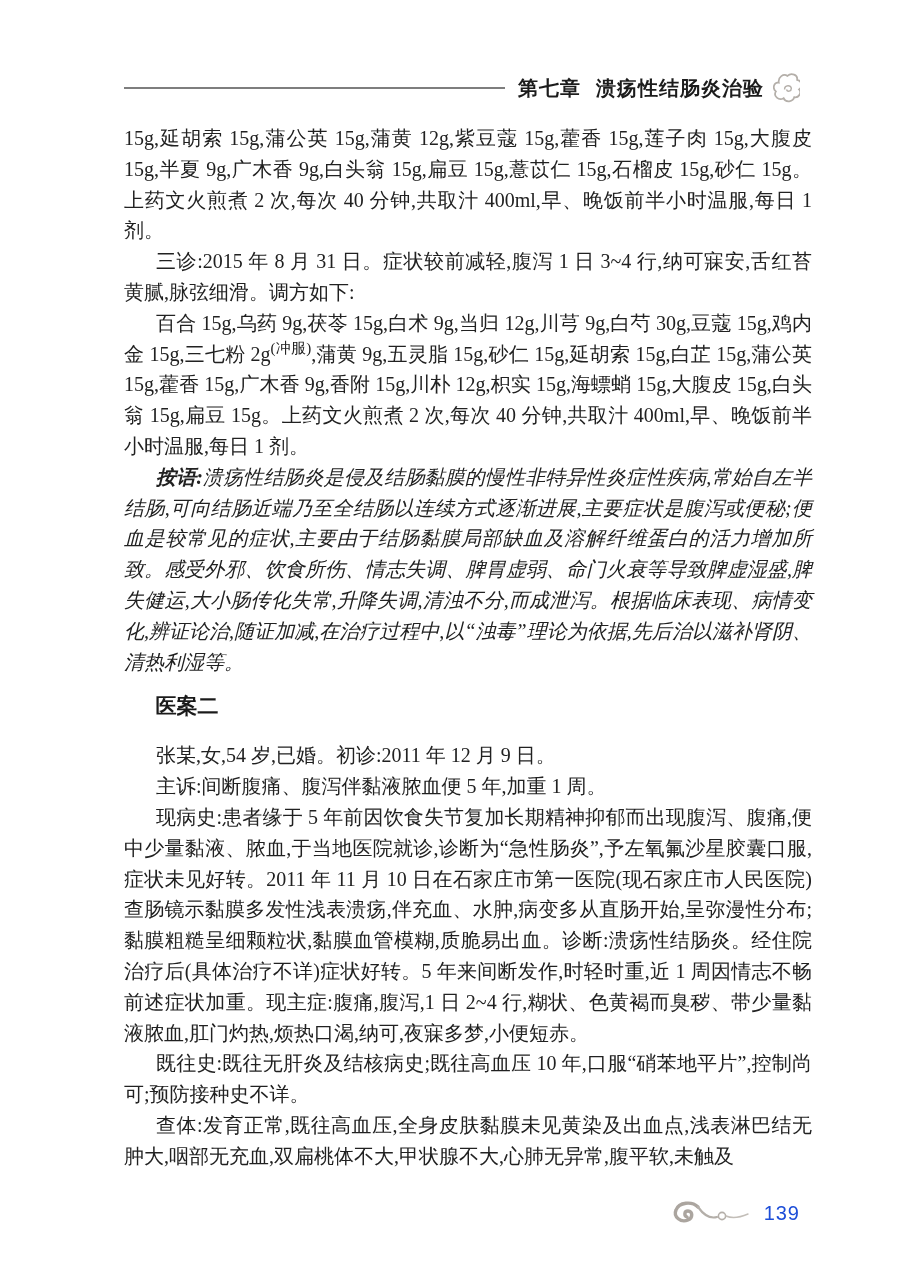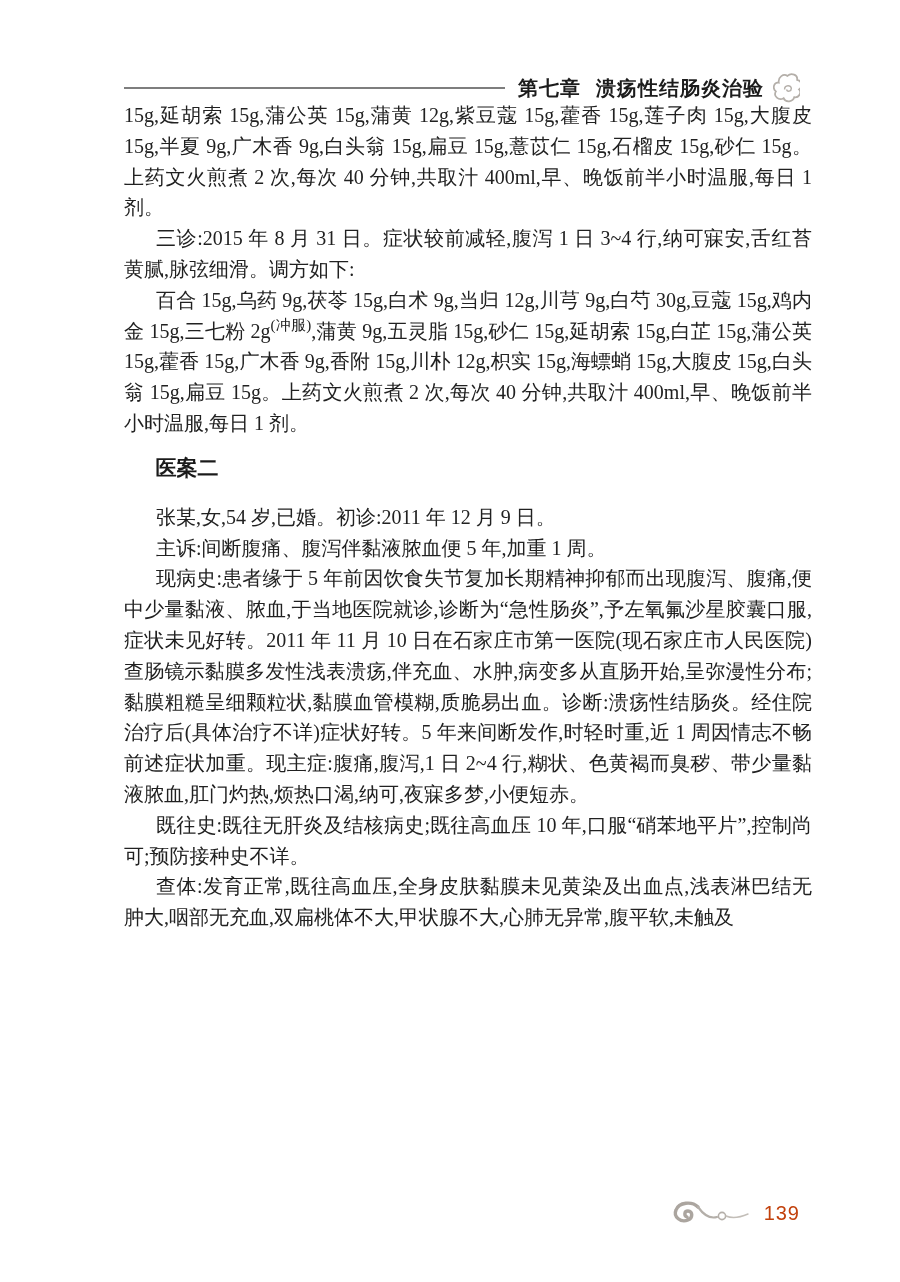--- a/index.html
+++ b/index.html
@@ -19,21 +19,21 @@
   .header-rule { flex:1 1 auto; height:2px; background:#7e7e7e; margin-right:13px; }
   .chapter-label, .chapter-title {
     font-weight:bold; font-size:20px; color:#1c1c1c;
     letter-spacing:1px; white-space:nowrap;
   }
   .chapter-title { margin-left:15px; }
   .header-cloud { margin-left:9px; flex:0 0 auto; }
 
   
   .article {
-    position:absolute; left:124px; top:100px; width:688px;
+    position:absolute; left:124px; top:123px; width:688px;
     font-size:20px; line-height:30.8px; color:#212121;
     text-align:justify;
   }
   .article p { margin:0; text-indent:1.6em; }
   .article p.no-indent { text-indent:0; }
   .article sup { font-size:15px; line-height:0; letter-spacing:0; }
   .annotation { font-style:italic; }
   .annotation strong { font-weight:bold; font-style:italic; }
   .case-heading {
     font-family:"Liberation Sans","DejaVu Sans",sans-serif;
@@ -42,21 +42,21 @@
   }
 
   
   .page-footer {
     position:absolute; left:124px; top:1198px; width:676px; height:30px;
     display:flex; align-items:center; justify-content:flex-end;
   }
   .footer-flourish { flex:0 0 auto; margin-right:12px; }
   .page-number {
     font-family:"Liberation Sans","DejaVu Sans",sans-serif;
-    font-size:20px; color:#c2410c; letter-spacing:1px;
+    font-size:20px; color:#1d4ed8; letter-spacing:1px;
   }
 </style>
 </head>
 <body>
 
 <div class="page">
 
   <div class="chapter-header">
     <span class="header-rule"></span>
     <span class="chapter-label">第七章</span>
@@ -64,20 +64,21 @@
     <svg class="header-cloud" width="27" height="31" viewBox="0 0 28 32" aria-hidden="true">
       <path d="M15 3 C19 -1 26 2 25 7 C30 8 31 14 27 17 C30 20 27 26 22 25 C21 30 13 31 11 26 C6 29 0 24 3 19 C-1 16 1 9 6 10 C5 4 11 0 15 3 Z" fill="none" stroke="#b4afa9" stroke-width="1.8"></path>
       <path d="M12 17 C12 12 19 12 19 16 C19 19 15 20 14 17" fill="none" stroke="#b4afa9" stroke-width="1.5"></path>
     </svg>
   </div>
 
   <div class="article">
       <p class="para no-indent">15g,延胡索 15g,蒲公英 15g,蒲黄 12g,紫豆蔻 15g,藿香 15g,莲子肉 15g,大腹皮 15g,半夏 9g,广木香 9g,白头翁 15g,扁豆 15g,薏苡仁 15g,石榴皮 15g,砂仁 15g。上药文火煎煮 2 次,每次 40 分钟,共取汁 400ml,早、晚饭前半小时温服,每日 1 剂。</p>
       <p class="para">三诊:2015 年 8 月 31 日。症状较前减轻,腹泻 1 日 3~4 行,纳可寐安,舌红苔黄腻,脉弦细滑。调方如下:</p>
       <p class="para">百合 15g,乌药 9g,茯苓 15g,白术 9g,当归 12g,川芎 9g,白芍 30g,豆蔻 15g,鸡内金 15g,三七粉 2g<sup>(冲服)</sup>,蒲黄 9g,五灵脂 15g,砂仁 15g,延胡索 15g,白芷 15g,蒲公英 15g,藿香 15g,广木香 9g,香附 15g,川朴 12g,枳实 15g,海螵蛸 15g,大腹皮 15g,白头翁 15g,扁豆 15g。上药文火煎煮 2 次,每次 40 分钟,共取汁 400ml,早、晚饭前半小时温服,每日 1 剂。</p>
+      <p class="para annotation"><strong>按语:</strong>溃疡性结肠炎是侵及结肠黏膜的慢性非特异性炎症性疾病,常始自左半结肠,可向结肠近端乃至全结肠以连续方式逐渐进展,主要症状是腹泻或便秘;便血是较常见的症状,主要由于结肠黏膜局部缺血及溶解纤维蛋白的活力增加所致。感受外邪、饮食所伤、情志失调、脾胃虚弱、命门火衰等导致脾虚湿盛,脾失健运,大小肠传化失常,升降失调,清浊不分,而成泄泻。根据临床表现、病情变化,辨证论治,随证加减,在治疗过程中,以“浊毒”理论为依据,先后治以滋补肾阴、清热利湿等。</p>
       <h2 class="case-heading">医案二</h2>
       <p class="para">张某,女,54 岁,已婚。初诊:2011 年 12 月 9 日。</p>
       <p class="para">主诉:间断腹痛、腹泻伴黏液脓血便 5 年,加重 1 周。</p>
       <p class="para">现病史:患者缘于 5 年前因饮食失节复加长期精神抑郁而出现腹泻、腹痛,便中少量黏液、脓血,于当地医院就诊,诊断为“急性肠炎”,予左氧氟沙星胶囊口服,症状未见好转。2011 年 11 月 10 日在石家庄市第一医院(现石家庄市人民医院)查肠镜示黏膜多发性浅表溃疡,伴充血、水肿,病变多从直肠开始,呈弥漫性分布;黏膜粗糙呈细颗粒状,黏膜血管模糊,质脆易出血。诊断:溃疡性结肠炎。经住院治疗后(具体治疗不详)症状好转。5 年来间断发作,时轻时重,近 1 周因情志不畅前述症状加重。现主症:腹痛,腹泻,1 日 2~4 行,糊状、色黄褐而臭秽、带少量黏液脓血,肛门灼热,烦热口渴,纳可,夜寐多梦,小便短赤。</p>
       <p class="para">既往史:既往无肝炎及结核病史;既往高血压 10 年,口服“硝苯地平片”,控制尚可;预防接种史不详。</p>
       <p class="para">查体:发育正常,既往高血压,全身皮肤黏膜未见黄染及出血点,浅表淋巴结无肿大,咽部无充血,双扁桃体不大,甲状腺不大,心肺无异常,腹平软,未触及</p>
     </div>
 
   <div class="page-footer">
     <svg class="footer-flourish" width="82" height="26" viewBox="0 0 82 26" aria-hidden="true">

